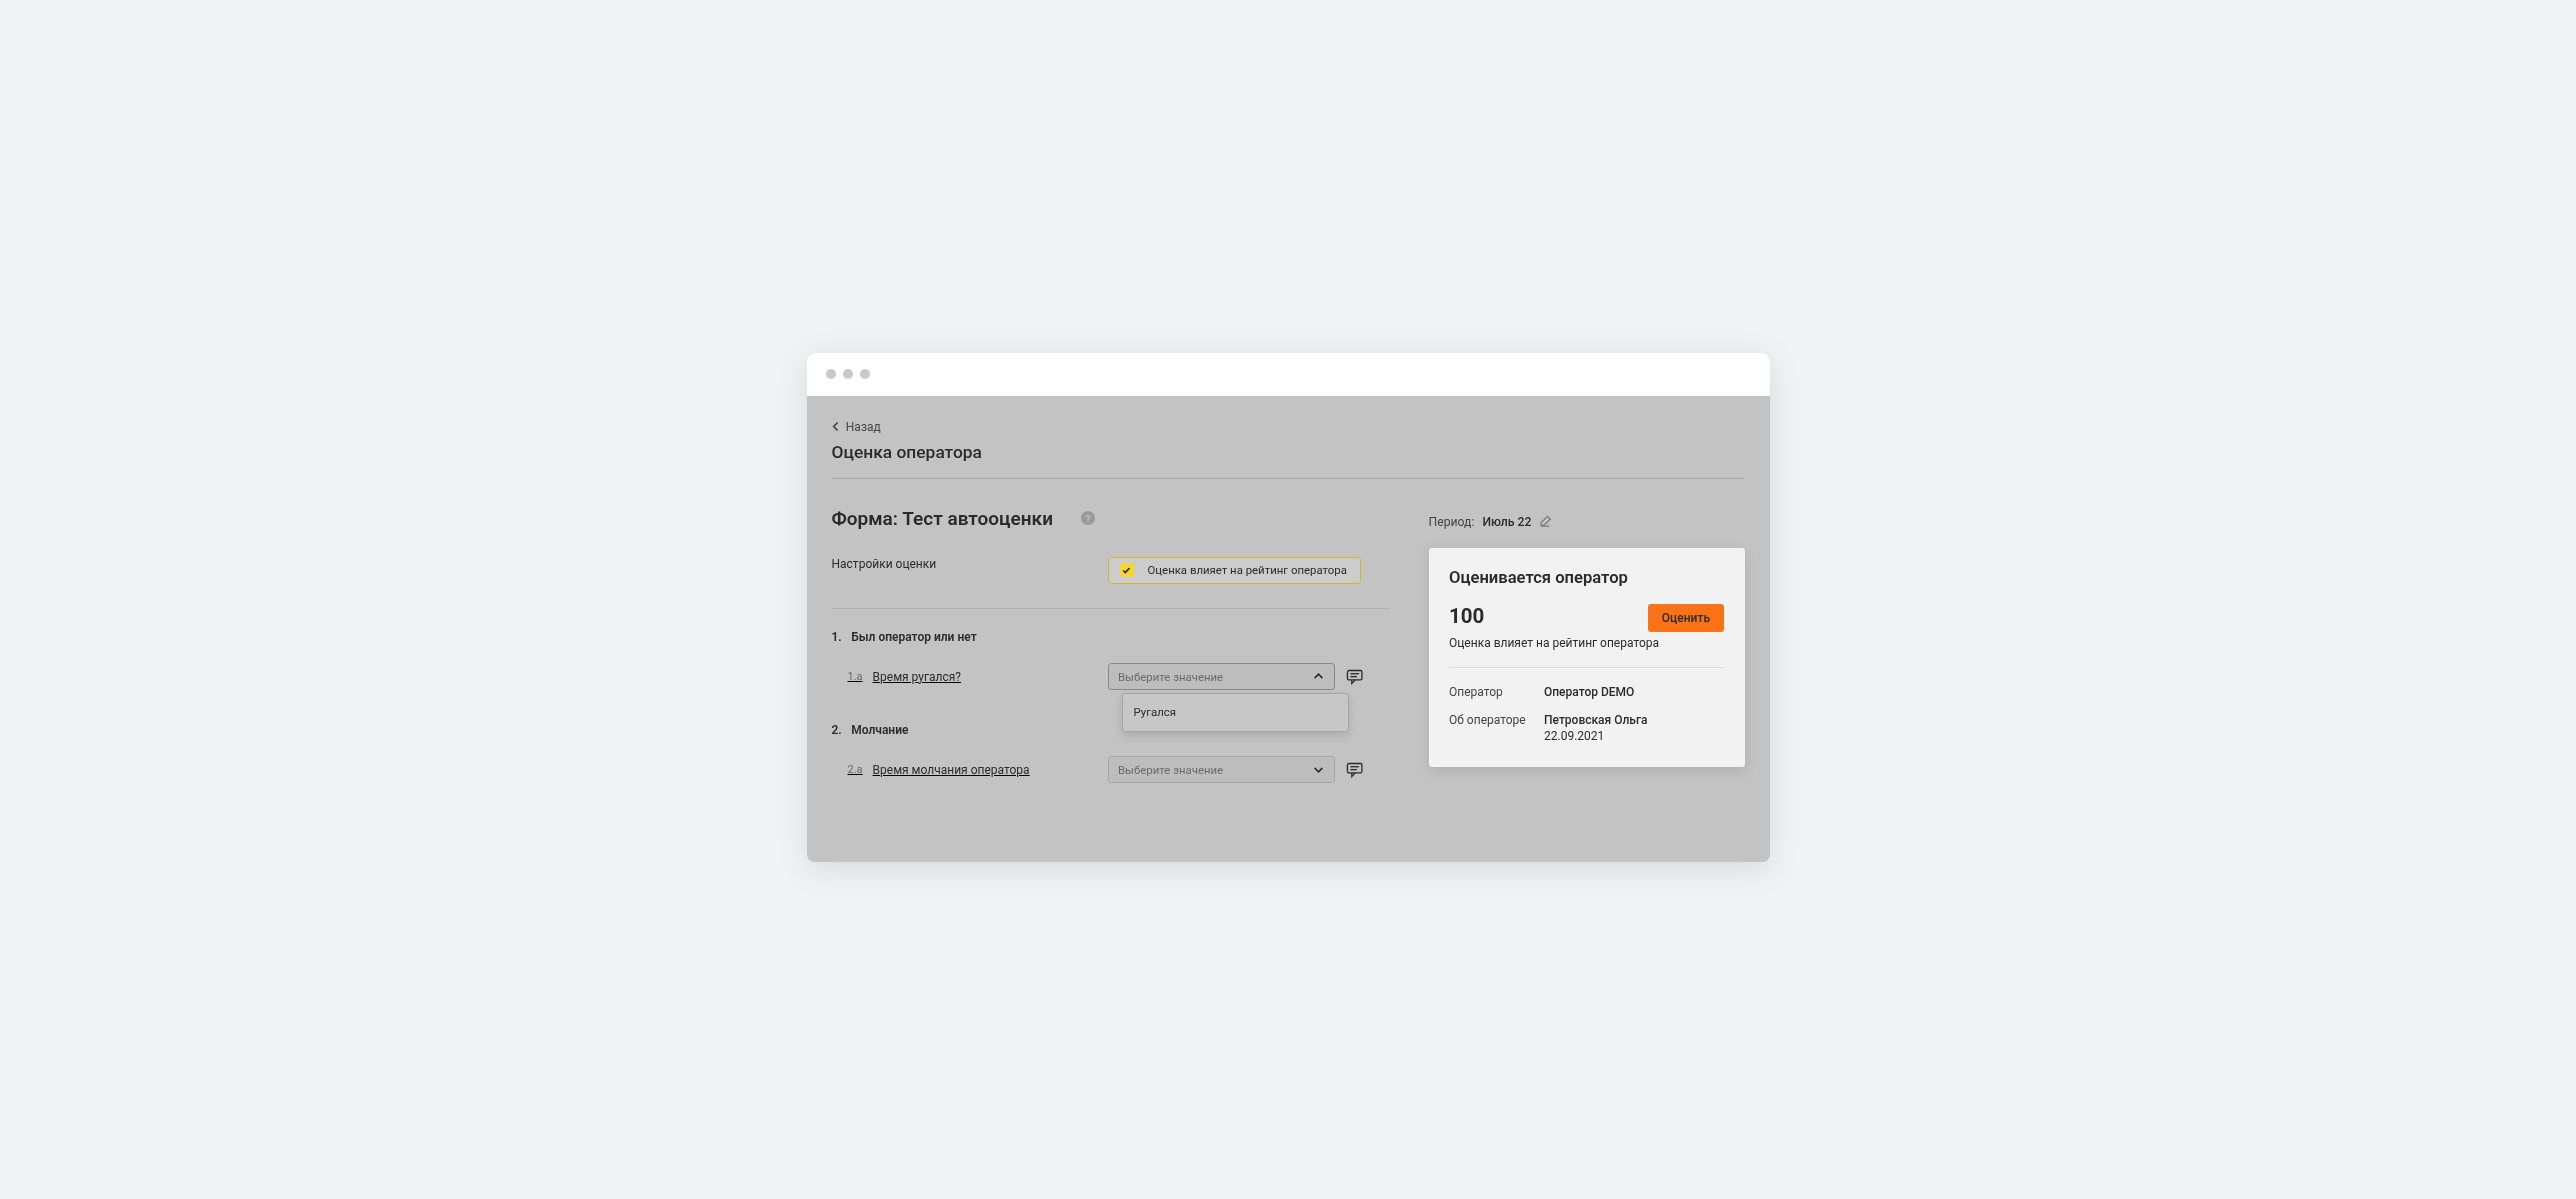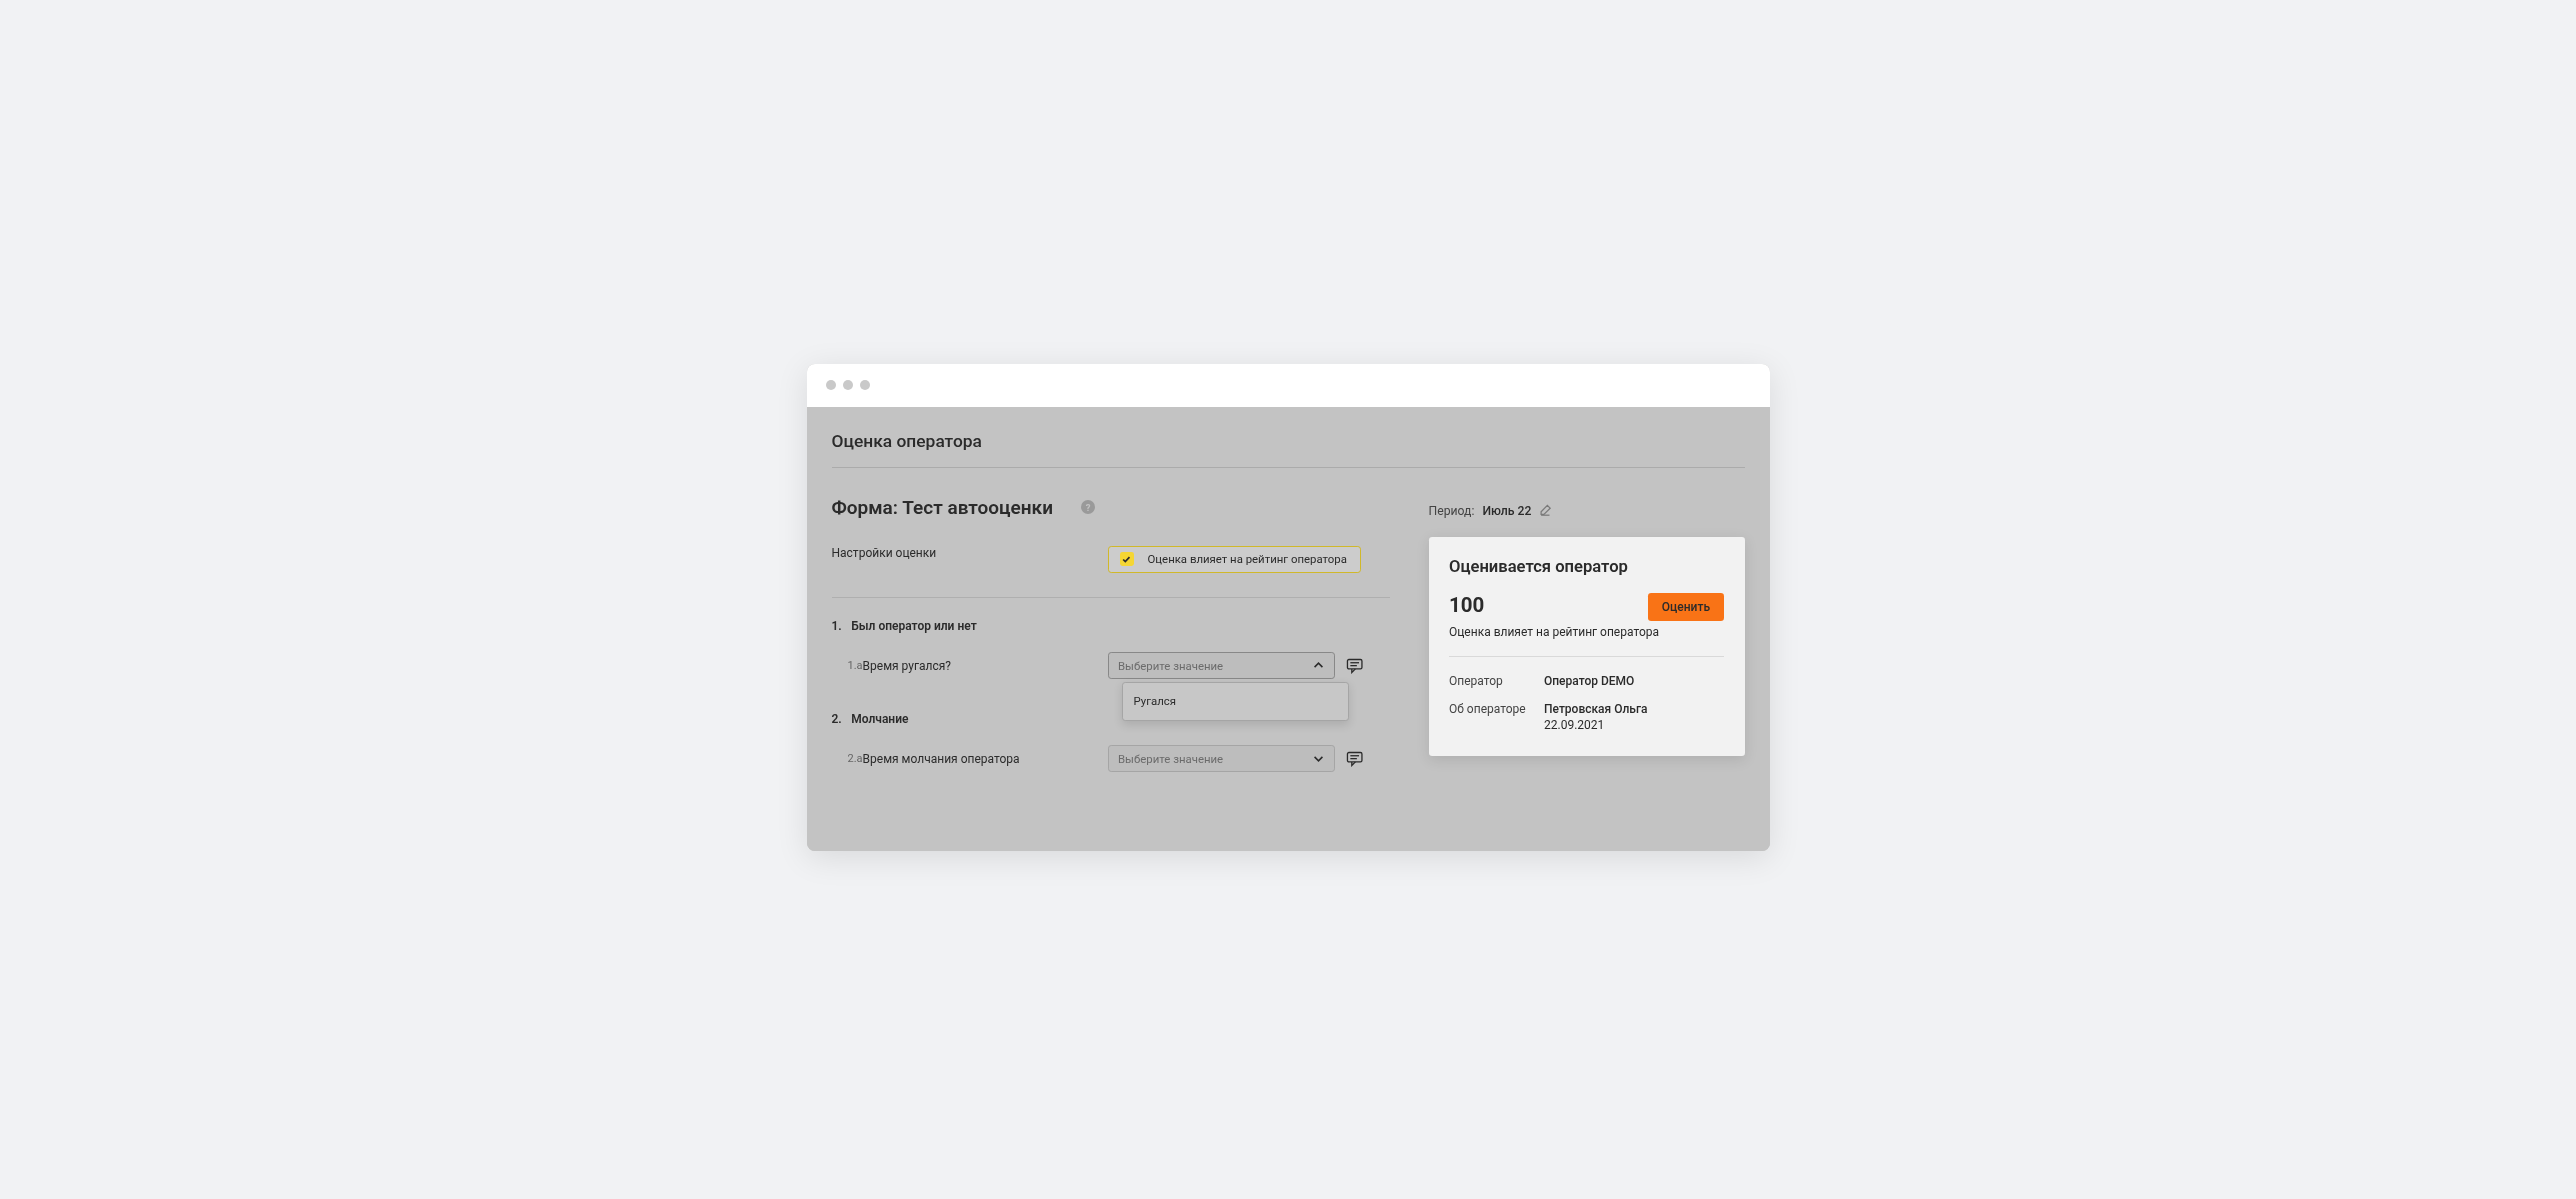--- a/index.html
+++ b/index.html
@@ -20,21 +20,21 @@
   .help-icon { width:14px; height:14px; border-radius:50%; background:#9a9a9a; color:#c3c3c3; display:flex; align-items:center; justify-content:center; font-size:9.5px; font-weight:bold;}
   .settings-row { display:flex; align-items:flex-start; margin-bottom:24px;}
   .settings-label { width:276px; font-size:12px; color:#2b2b2b;}
   .check-pill { flex:0 0 253px; border:1.2px solid #d0b82a; background:rgba(255,255,255,0.15); border-radius:3.2px; padding:5.5px 11px; display:flex; align-items:center; gap:14px;}
   .checkbox { width:14px; height:14px; background:#f5d633; border-radius:2.4px; display:flex; align-items:center; justify-content:center;}
   .checkbox svg { width:8.7px; height:7px; stroke:#2b2b2b; stroke-width:2.5; fill:none;}
   .check-label { font-size:11.4px; color:#2b2b2b;}
   .divider2 { height:0.8px; background:rgba(0,0,0,0.10); margin: 6.3px 0 22px 0;}
   .section-num { display:flex; gap:9.5px; font-size:12px; color:#2b2b2b; font-weight:600; margin-bottom:19px;}
   .q-row { display:flex; align-items:center; margin-bottom:16px;}
-  .q-label-wrap { width:276px; display:flex; gap:0; padding-left:16px;}
+  .q-label-wrap { width:276px; display:flex; gap:10px; padding-left:16px;text-decoration:underline;}
   .q-num { font-size:11px; color:#666;}
   .q-label { font-size:12px; color:#2b2b2b;}
   .select-wrap { position:relative; }
   .select { width:227px; height:27px; border:0.8px solid #888; border-radius:3.2px; background:#bdbdbd; display:flex; align-items:center; justify-content:space-between; padding:0 9.5px; font-size:11.4px; color:#6b6b6b; cursor:pointer;}
   .select.plain { border:0.8px solid #a5a5a5;}
   .select svg { width:11px; height:11px; stroke:#2b2b2b; stroke-width:2; fill:none;}
   .dropdown { position:absolute; top:30px; left:14px; width:227px; background:#c7c7c7; border:0.8px solid #a5a5a5; border-radius:3.2px; box-shadow: 0 3.2px 9.5px rgba(0,0,0,0.12); padding:3.2px 0; z-index:5;}
   .dropdown-item { padding:8px 11px; font-size:11.4px; color:#2b2b2b; cursor:pointer;}
   .comment-icon { margin-left:11px; width:17.4px; height:17.4px; color:#2b2b2b; display:flex; align-items:center; justify-content:center;}
   .comment-icon svg { width:17.4px; height:16px; stroke:#2b2b2b; stroke-width:1.8; fill:none;}
@@ -59,20 +59,26 @@
 <body>
 
 <div class="outer">
   <div class="window">
     <div class="titlebar">
       <div class="dot"></div>
       <div class="dot"></div>
       <div class="dot"></div>
     </div>
     <div class="app">
+      <div class="back">
+        <svg viewBox="0 0 10 14">
+            <polyline points="7,2 2,7 7,12" fill="none" stroke="#444" stroke-width="2"></polyline>
+          </svg>
+        <span>Назад</span>
+      </div>
       <div class="page-title">Оценка оператора</div>
       <div class="divider"></div>
 
       <div class="content">
         <div class="left">
           <div class="form-head">
             <h2>Форма: Тест автооценки</h2>
             <div class="help-icon">?</div>
           </div>
 

